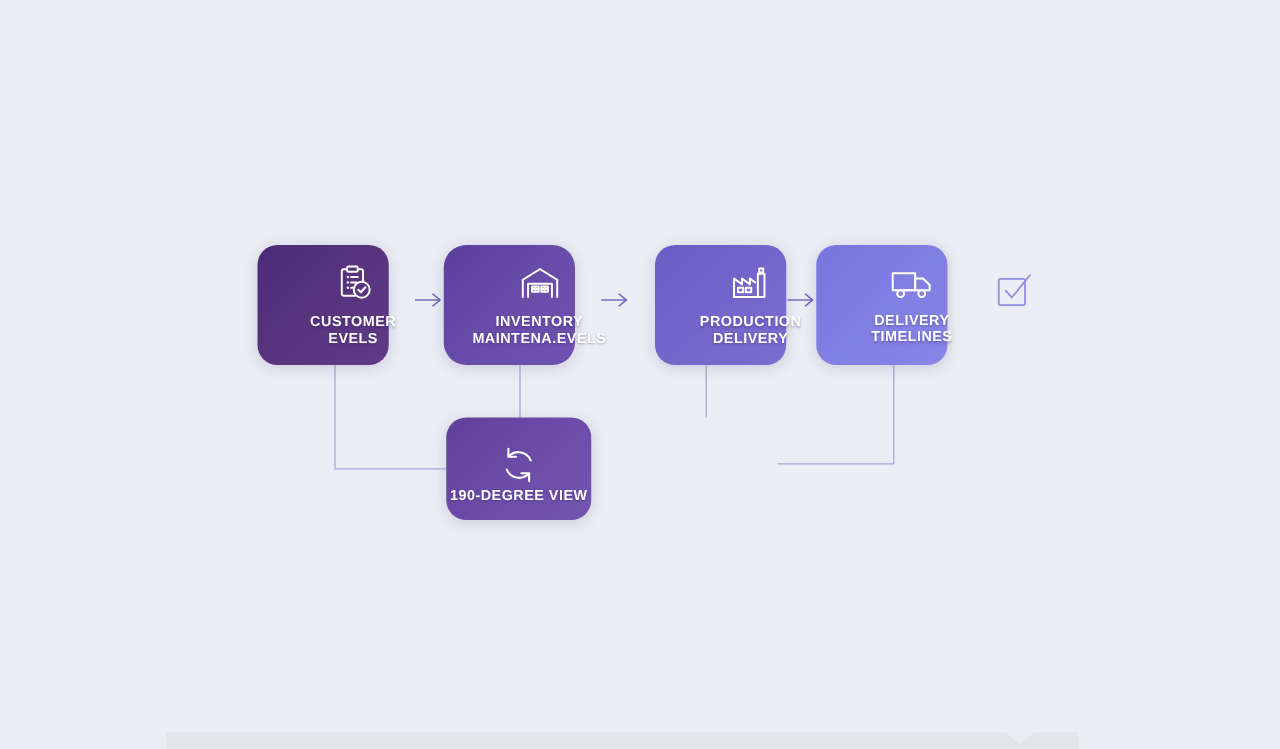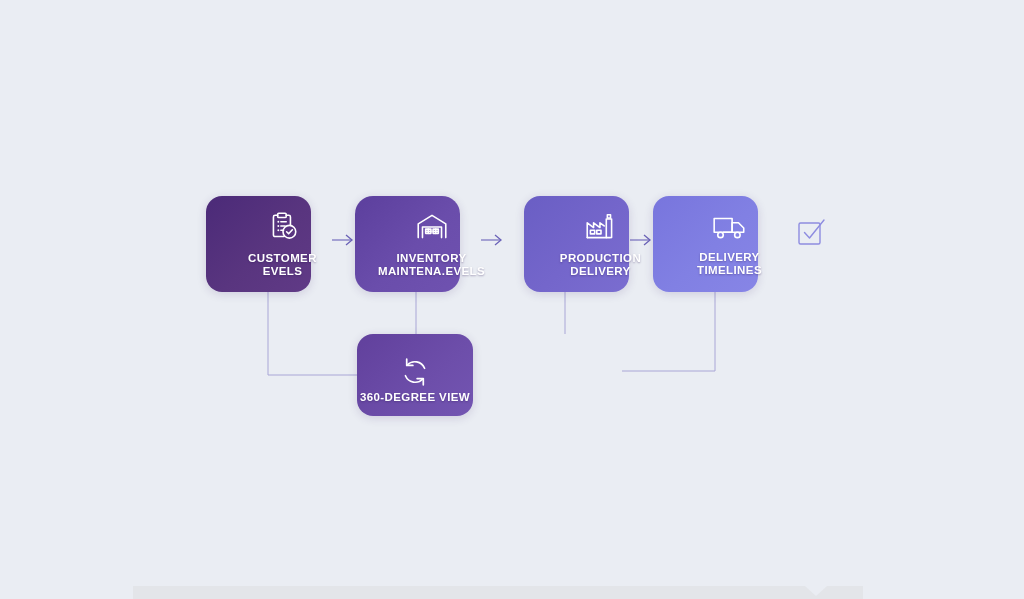--- a/index.html
+++ b/index.html
@@ -249,21 +249,21 @@
   <div class="node row-bottom" id="node-360-degree-view">
     <span class="icon">
       <svg width="34" height="34" viewBox="0 0 32 32" fill="none" stroke="#ffffff" stroke-width="1.6" stroke-linecap="round" stroke-linejoin="round">
         <path d="M25 12.5A10 10 0 0 0 8.6 9.4"></path>
         <polyline points="8.2,3.9 8.2,9.8 14,9.8"></polyline>
         <path d="M7 19.5A10 10 0 0 0 23.4 22.6"></path>
         <polyline points="23.8,28.1 23.8,22.2 18,22.2"></polyline>
       </svg>
     </span>
     <div class="node-label label-overflow">
-      <div>360-DEGREE VIEW</div>
+      <div>190-DEGREE VIEW</div>
     </div>
   </div>
 
 
   <span id="checkbox-complete">
     <svg width="34" height="34" viewBox="0 0 34 34" fill="none" stroke="#8e8ce0" stroke-width="1.4" stroke-linecap="round" stroke-linejoin="round">
       <rect x="4" y="9" width="21" height="21" rx="1.5"></rect>
       <polyline points="9.5,18.5 14.5,24 29,6"></polyline>
     </svg>
   </span>

